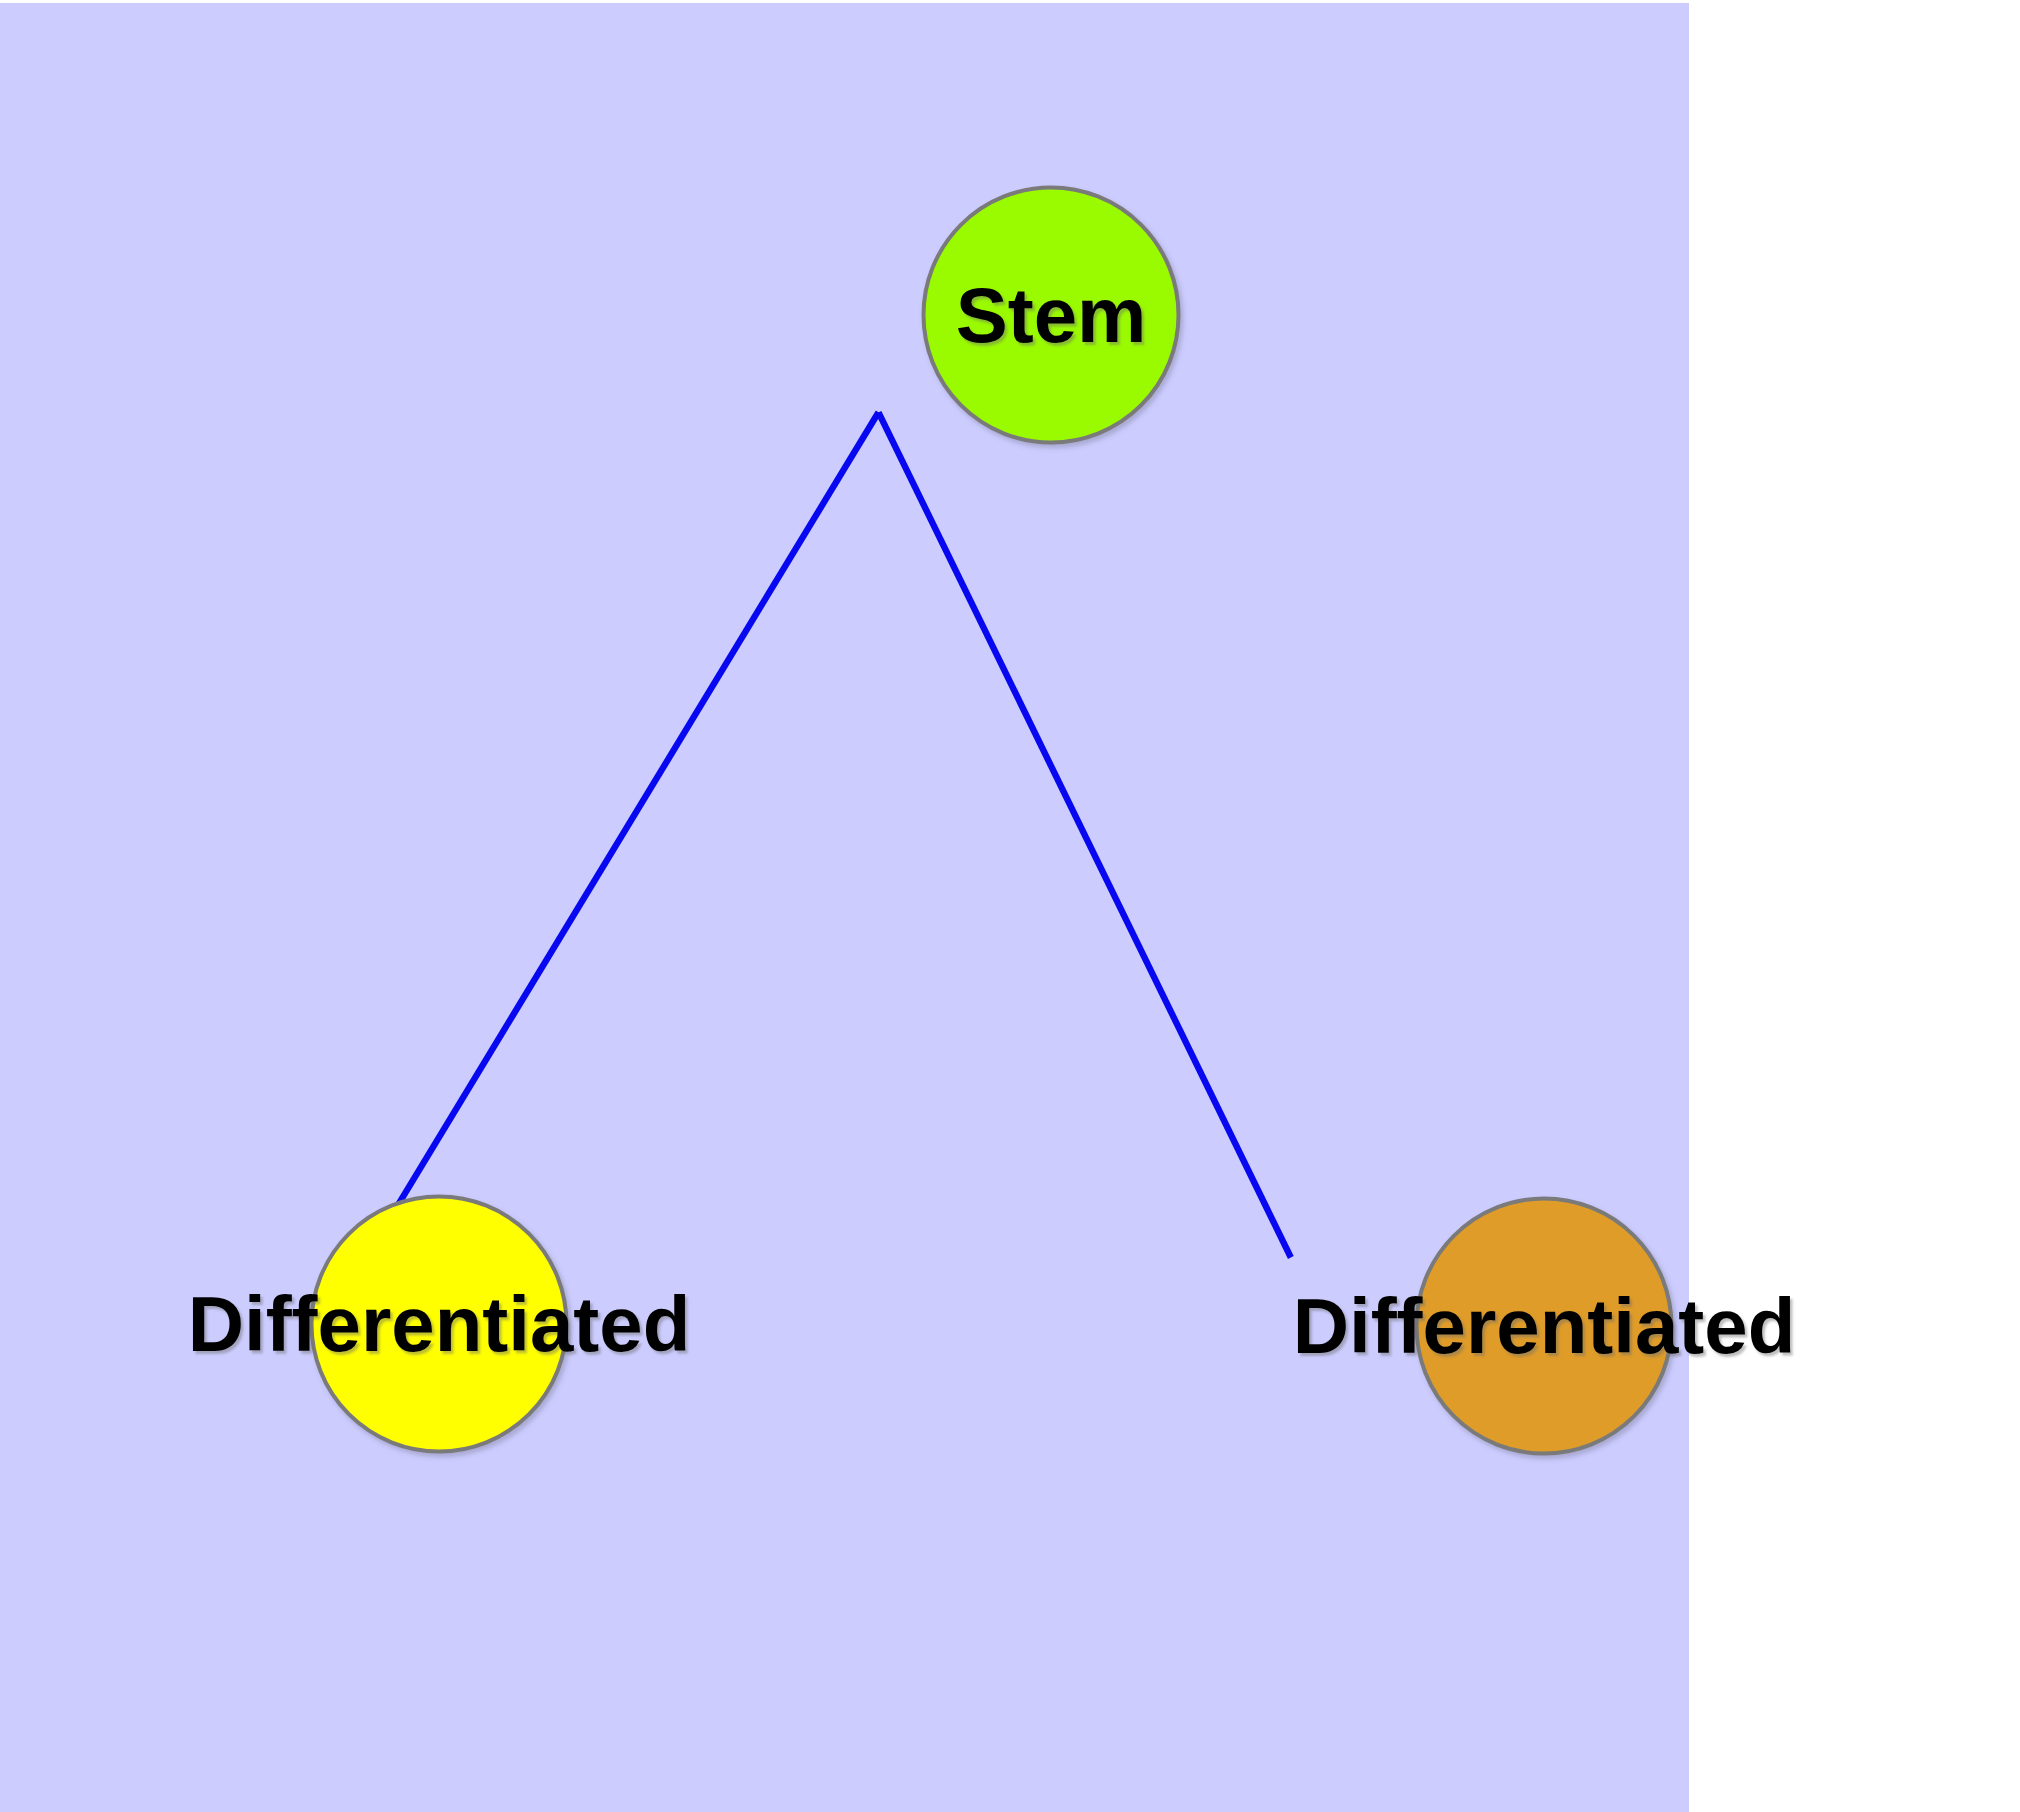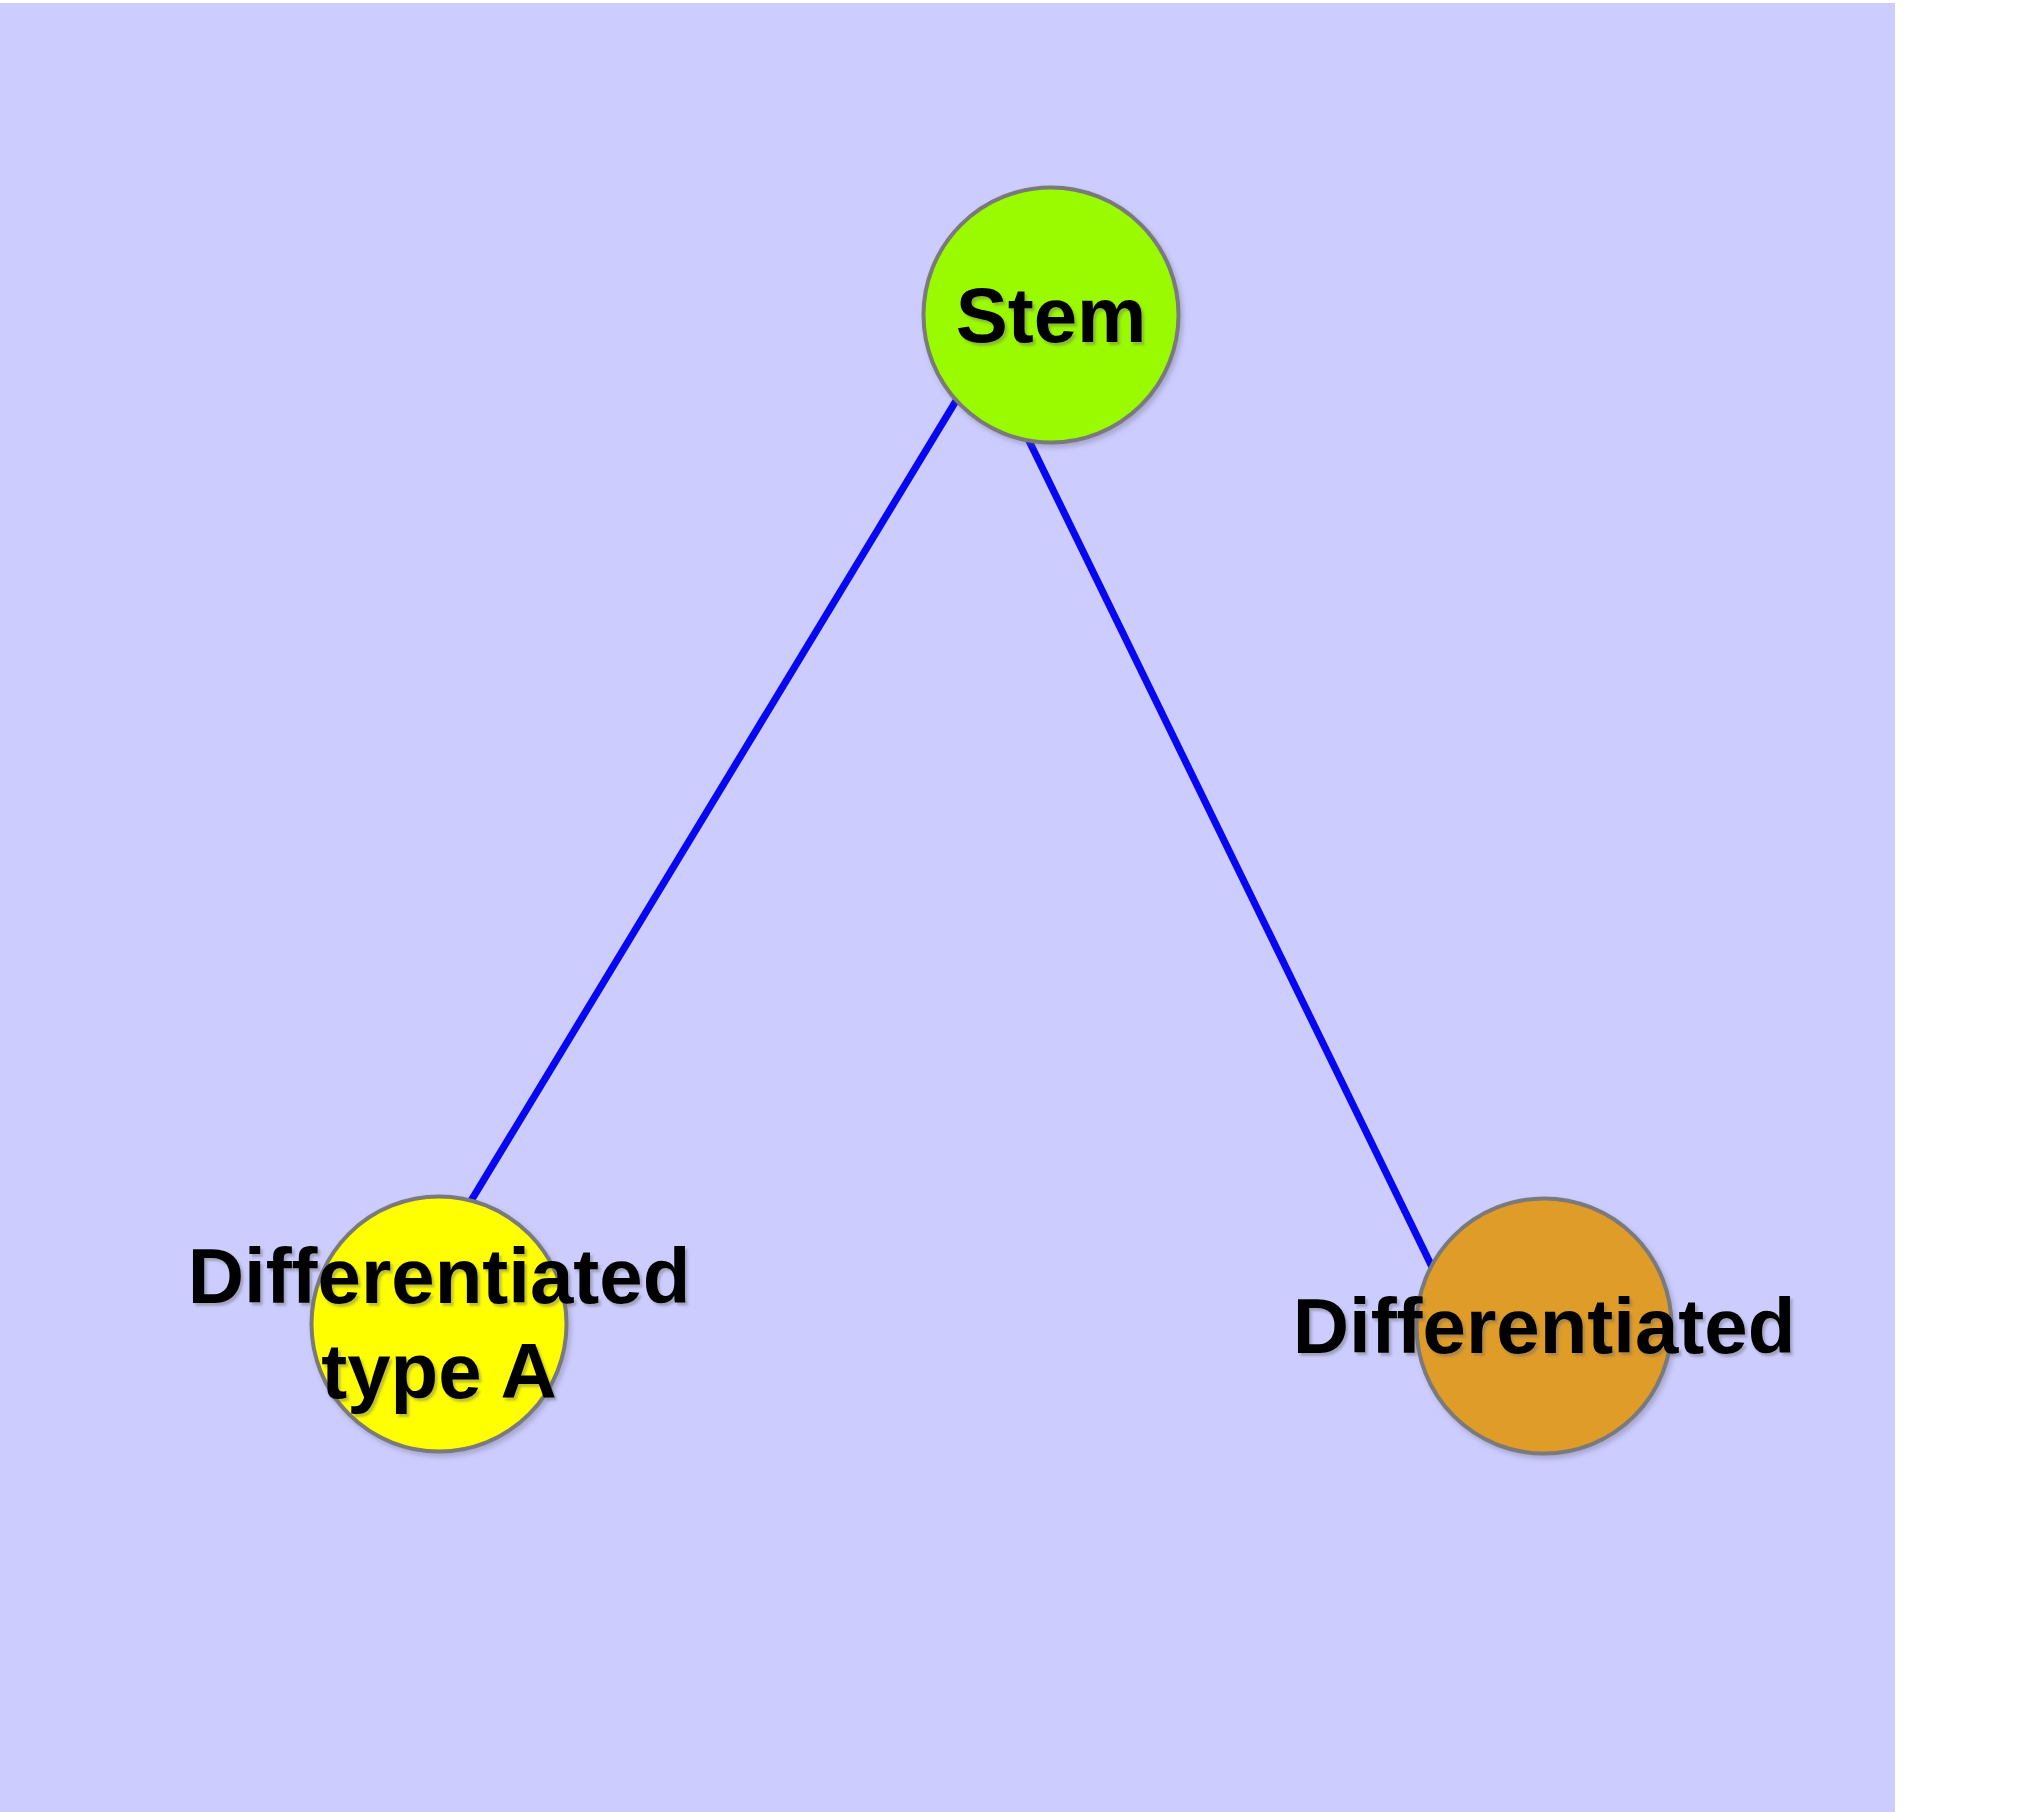--- a/index.html
+++ b/index.html
@@ -12,21 +12,21 @@
     position: relative;
     width: 2021px;
     height: 1812px;
     background: #ffffff;
     overflow: hidden;
   }
   .plot-area {
     position: absolute;
     left: 0;
     top: 3.4px;
-    width: 1895px;
+    width: 1689px;
     height: 1809px;
   }
   #edges-layer {
     position: absolute;
     left: 0;
     top: 0;
     width: 100%;
     height: 100%;
     display: block;
   }
@@ -62,21 +62,20 @@
         <line x1="1240" y1="368" x2="1822" y2="1561" stroke="#0707F0" stroke-width="9"></line>
       </svg>
     <div id="nodes-layer">
         <div class="node-circle" style="left: 1051px; top: 312px; width: 259px; height: 259px; background: rgb(154, 251, 0); border-color: rgb(122, 122, 122);"></div>
         <div class="node-label" style="left: 1051px; top: 312px; color: rgb(0, 0, 0);">
           <div>Stem</div>
         </div>
         <div class="node-circle" style="left: 439px; top: 1321px; width: 259px; height: 259px; background: rgb(255, 255, 0); border-color: rgb(122, 122, 122);"></div>
         <div class="node-label" style="left: 439px; top: 1321px; color: rgb(0, 0, 0);">
           <div>Differentiated</div>
-          <div>type A</div>
         </div>
         <div class="node-circle" style="left: 1544px; top: 1323px; width: 259px; height: 259px; background: rgb(224, 156, 40); border-color: rgb(122, 122, 122);"></div>
         <div class="node-label" style="left: 1544px; top: 1323px; color: rgb(0, 0, 0);">
           <div>Differentiated</div>
         </div>
       </div>
   </div>
 </div>
 
 

